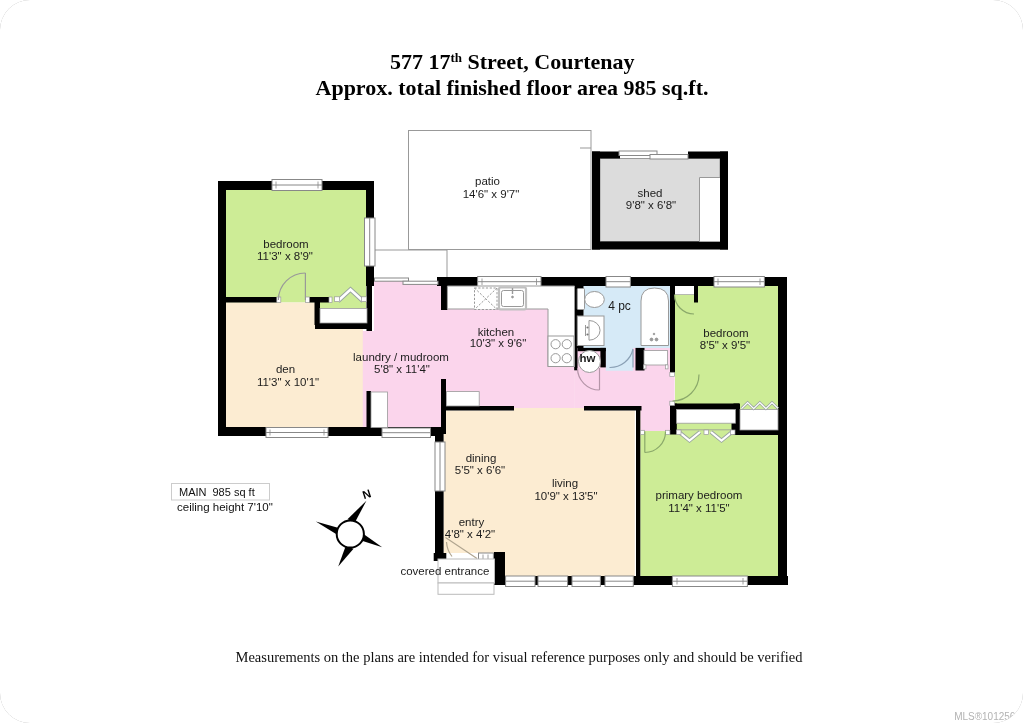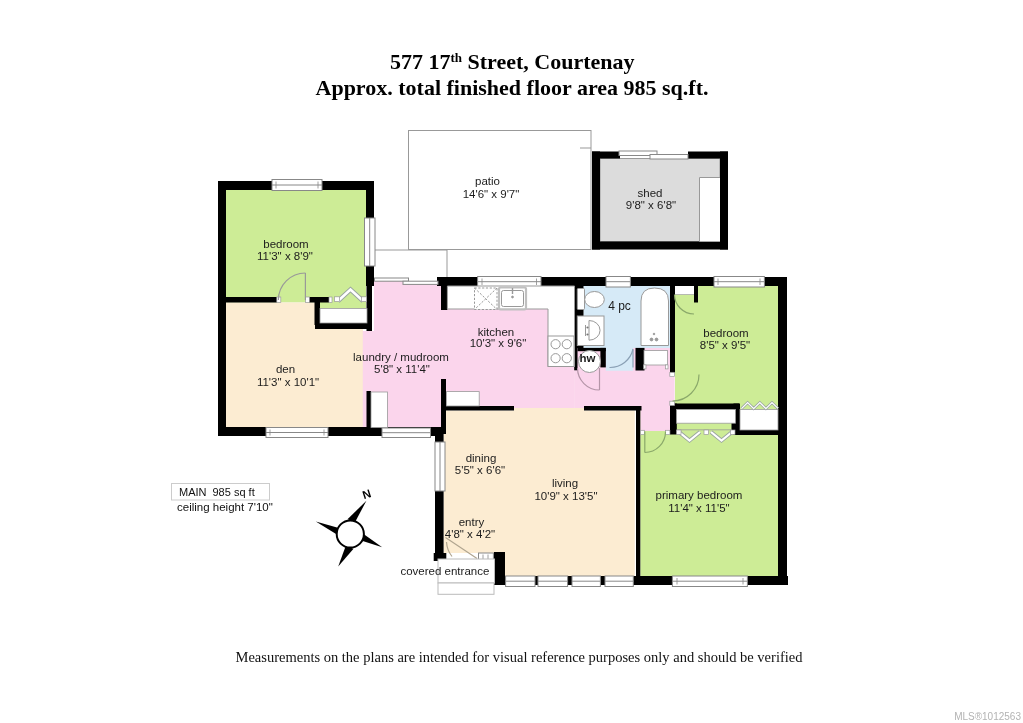--- a/index.html
+++ b/index.html
@@ -1,16 +1,16 @@
 <!DOCTYPE html>
 <html><head>
 <meta charset="utf-8">
 <style>
   html,body{margin:0;padding:0;background:#ffffff;}
-  .page{position:relative;width:1023px;height:723px;background:#a3a3a3;overflow:hidden;}
+  .page{position:relative;width:1023px;height:723px;background:#a3a3a3;overflow:hidden;border-radius:30px;}
   svg{position:absolute;left:0;top:0;}
   text{font-family:"Liberation Sans",sans-serif;}
   .t{font-size:11.5px;fill:#1c1c1c;}
   .ttl{font-family:"Liberation Serif",serif;font-weight:bold;font-size:22px;fill:#000;}
   .sup{font-family:"Liberation Serif",serif;font-weight:bold;font-size:13px;fill:#000;}
   .disc{font-family:"Liberation Serif",serif;font-size:14.5px;fill:#111;}
   .mls{font-size:10px;fill:#b3b3b3;}
   .main1{font-size:11px;fill:#111;}
 </style>
 </head>

